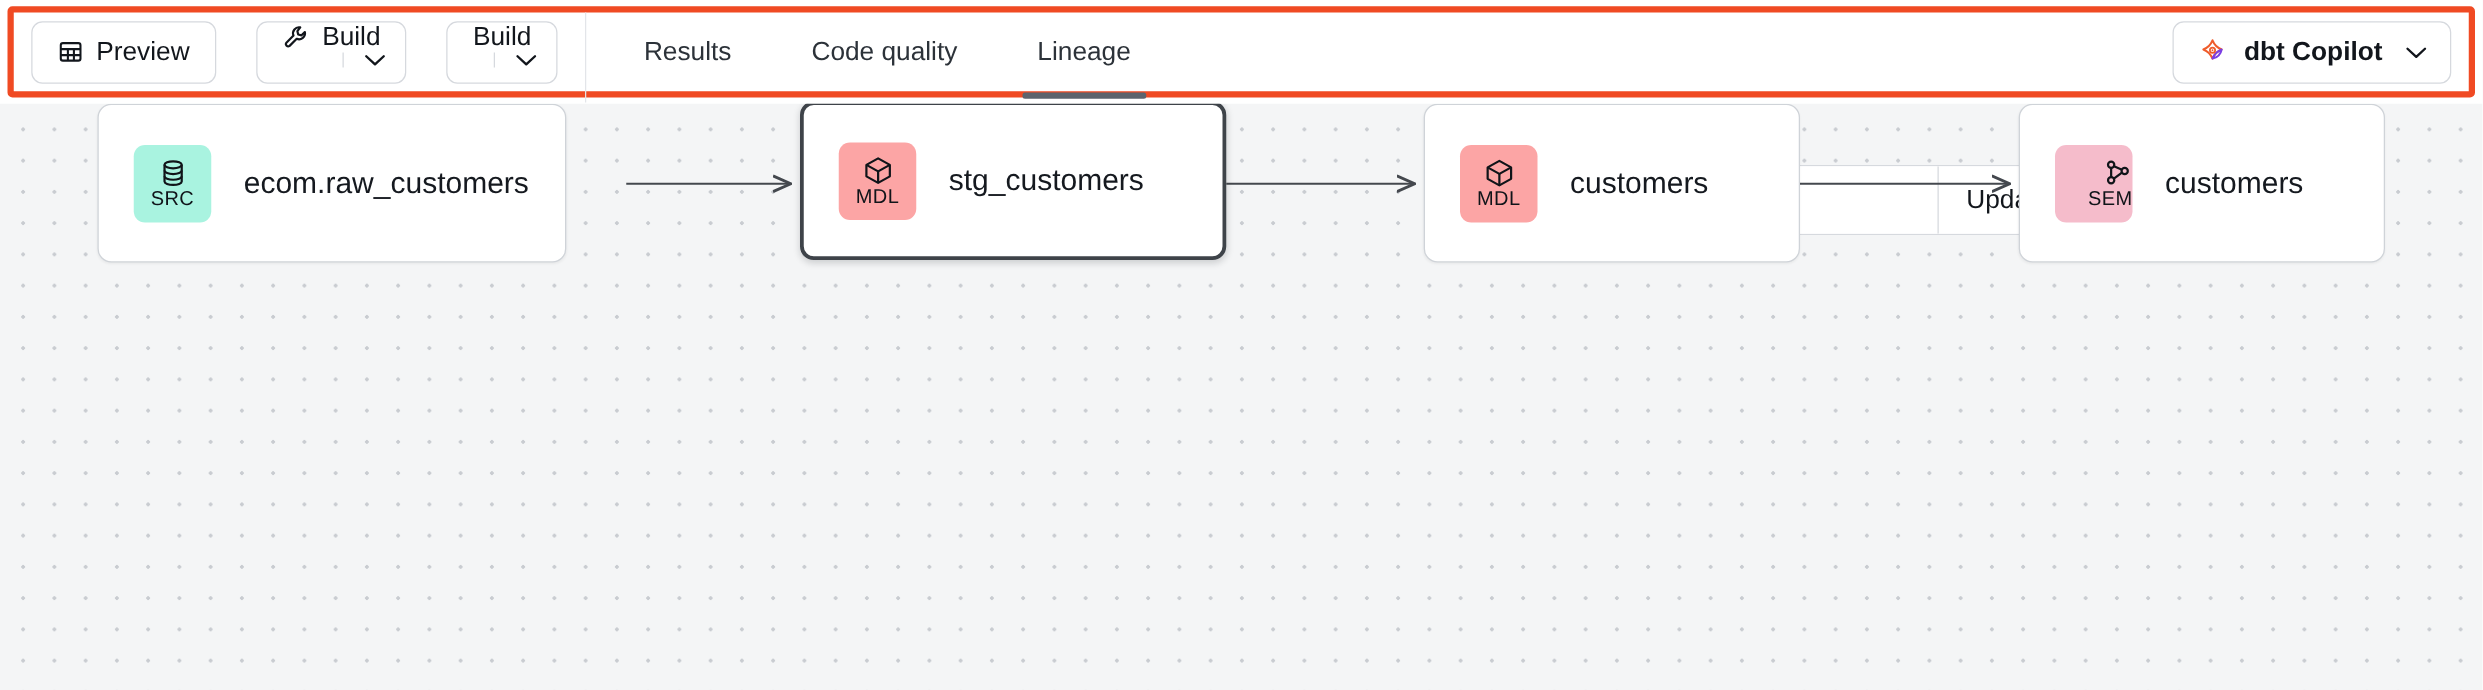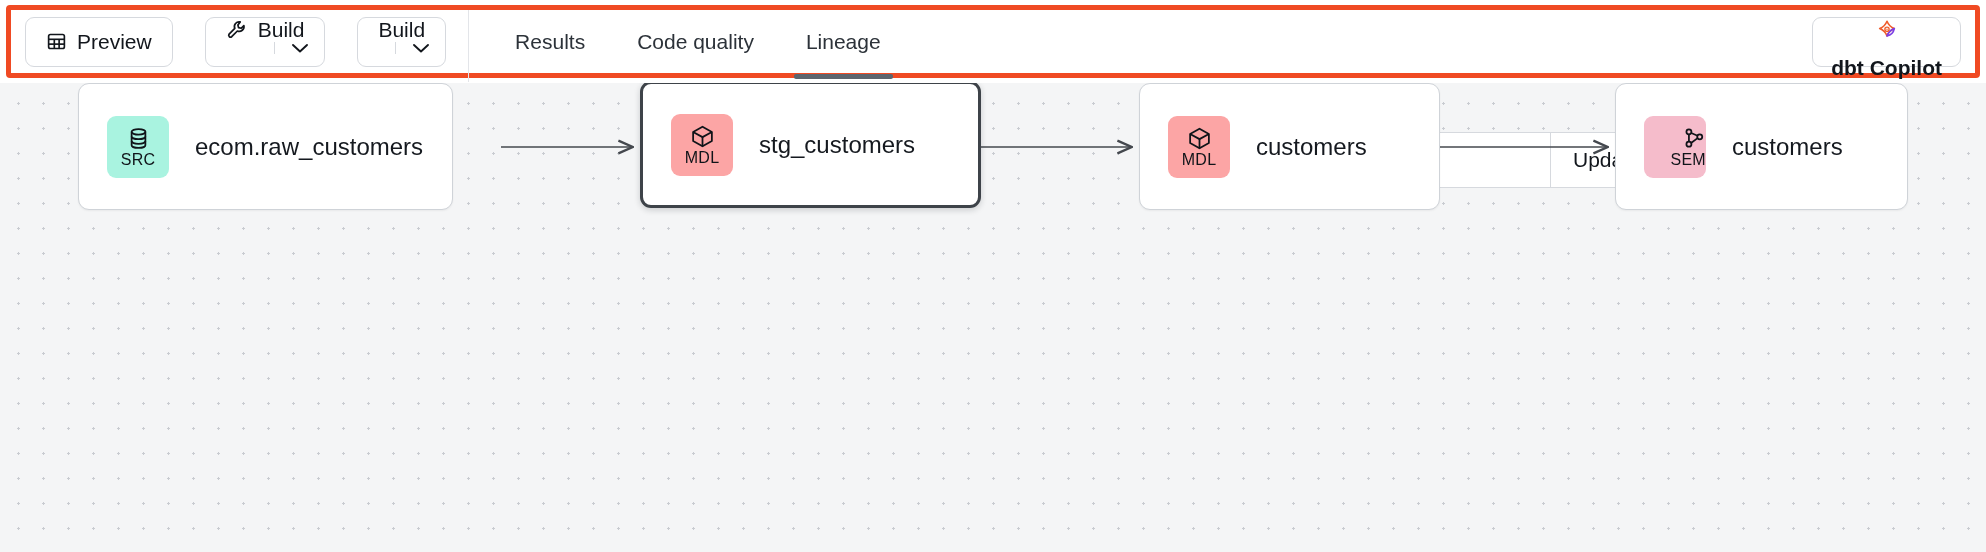--- a/index.html
+++ b/index.html
@@ -88,21 +88,21 @@
   }
 
   .tb-sep {
     width: 1px;
     height: 72px;
     background: #e3e5e9;
     margin: 0 20px 0 22px;
     align-self: stretch;
   }
 
-  .tabs { display: flex; align-items: flex-end; height: 100%; gap: 0; }
+  .tabs { display: flex; align-items: flex-end; height: 100%; gap: 12px; }
   .tab {
     position: relative;
     display: inline-flex;
     align-items: center;
     height: 100%;
     padding: 0 26px;
     font-size: 21px;
     color: #2c3239;
     white-space: nowrap;
     cursor: pointer;
@@ -126,21 +126,20 @@
     height: 50px;
     padding: 0 18px;
     border: 1px solid #d6d9de;
     border-radius: 9px;
     background: #ffffff;
     font-size: 21px;
     font-weight: bold;
     color: #12161c;
     white-space: nowrap;
     cursor: pointer;
-    flex-direction: column;
   }
 
   
   .ann {
     position: absolute;
     font-size: 25px;
     font-weight: bold;
     color: #f04a23;
     font-family: "Liberation Serif", serif;
     transform: translateX(-50%);

